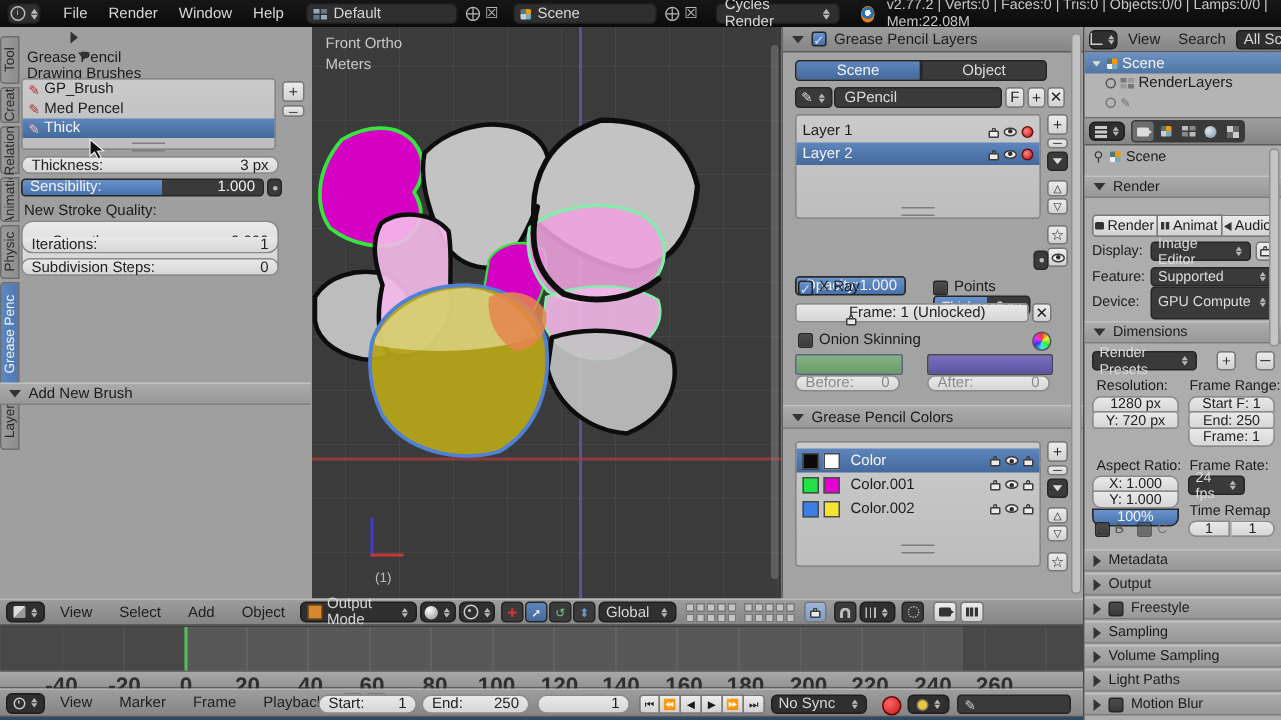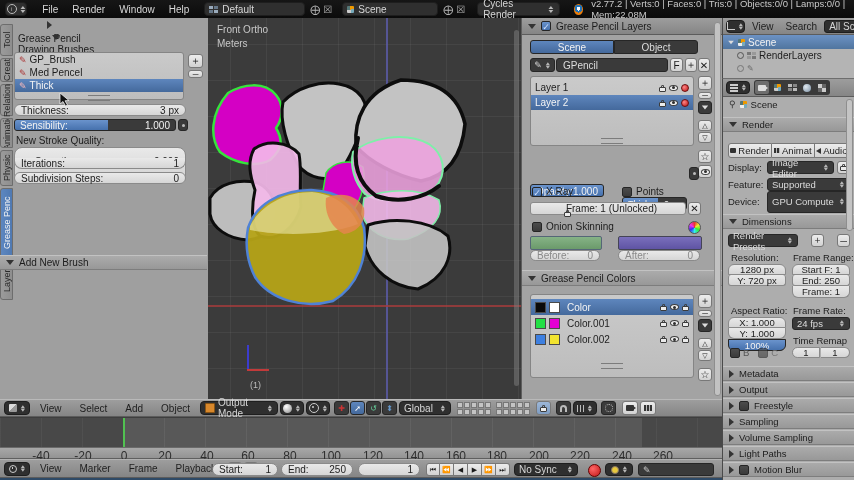--- a/index.html
+++ b/index.html
@@ -43,21 +43,21 @@
   .listbox{background:linear-gradient(#cacaca,#bdbdbd);border:1px solid #858585;border-radius:3px;box-sizing:border-box;}
   .lrow{display:flex;align-items:center;padding:0 4px;gap:3px;color:#1d1d1d;}
   .lrow.sel{background:linear-gradient(#5e86bd,#44699c);color:#f4f4f4;}
   .vtab{writing-mode:vertical-rl;transform:rotate(180deg);background:linear-gradient(90deg,#8e8e8e,#9b9b9b);
        border:1px solid #6d6d6d;color:#2a2a2a;font-size:9px;display:flex;align-items:center;justify-content:center;
        border-radius:0 3px 3px 0;box-sizing:border-box;}
   .vtab.on{background:linear-gradient(90deg,#4f79b2,#5d87c0);color:#f5f5f5;}
   .mi{padding:0 7px;color:#d8d8d8;}
   .mi2{padding:0 8px;color:#1e1e1e;}
   .hbar{background:linear-gradient(#9d9d9d,#858585);border-bottom:1px solid #5c5c5c;box-sizing:border-box;}
-  .tick{position:absolute;transform:translateX(-50%);font-size:12px;color:#2f2f2f;top:1px;}
+  .tick{position:absolute;transform:translateX(-50%);font-size:15px;color:#2f2f2f;top:1px;font-weight:bold;}
   .pico{width:14px;height:13px;display:flex;align-items:center;justify-content:center;border-radius:2px;flex:none;}
   .colhdr{background:linear-gradient(#ababab,#989898);border-top:1px solid #c2c2c2;border-bottom:1px solid #7d7d7d;
        display:flex;align-items:center;gap:5px;padding-left:6px;box-sizing:border-box;}
 </style>
 </head>
 <body>
 
 <div id="app">
 
   <div class="abs row" style="left:0;top:0;width:854px;height:18px;background:linear-gradient(#161616,#0b0b0b);border-bottom:1px solid #000;">
@@ -494,21 +494,21 @@
       </div>
 
     <span class="abs" style="left:8px;top:226px;">Aspect Ratio:</span>
     <span class="abs" style="left:70px;top:226px;">Frame Rate:</span>
     <div class="numf sq abs" style="left:5px;top:238px;width:58px;height:11px;justify-content:center;border-radius:6px 6px 0 0;">
         <span>X: 1.000</span>
       </div>
     <div class="numf sq abs" style="left:5px;top:249px;width:58px;height:11px;justify-content:center;border-top:none;border-radius:0 0 6px 6px;">
         <span>Y: 1.000</span>
       </div>
-    <div class="fdark abs" style="left:69px;top:238px;width:58px;height:13px;padding:0 4px;justify-content:space-between;">
+    <div class="fdark abs" style="left:69px;top:238px;width:38px;height:13px;padding:0 4px;justify-content:center;">
         <span>24 fps</span>
         <span class="spin" style="transform:scale(.7);"></span>
       </div>
     <span class="abs" style="left:70px;top:256px;">Time Remap</span>
     <div class="row abs" style="left:7px;top:268px;gap:3px;">
       <span class="chk"></span>
       <span style="color:#555;">B</span>
       <span class="chk" style="margin-left:6px;opacity:.6;"></span>
       <span style="color:#777;">C</span>
     </div>

